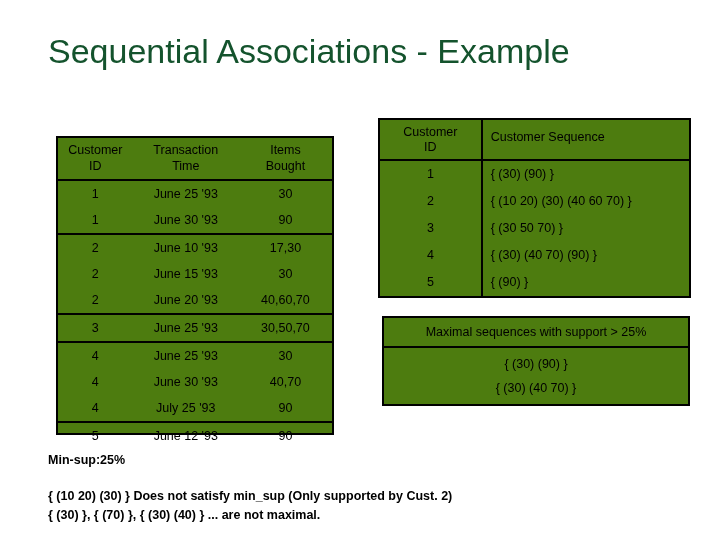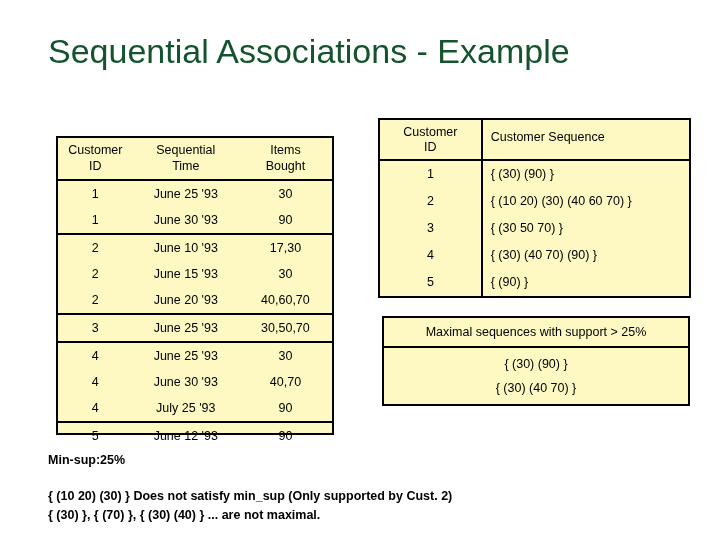--- a/index.html
+++ b/index.html
@@ -28,21 +28,21 @@
     letter-spacing: 0px;
     color: #14532d;
     white-space: nowrap;
   }
 
   
   .boxed {
     position: absolute;
     box-sizing: border-box;
     border: 2px solid #000000;
-    background: #fef9c3;
+    background: #4d7c0f;
   }
 
   table.grid {
     border-collapse: collapse;
     width: 100%;
     table-layout: fixed;
   }
   table.grid td,
   table.grid th {
     padding: 0;
@@ -178,21 +178,21 @@
 
 <div class="boxed" id="transactions-table">
   <table class="grid">
     <thead>
       <tr>
         <th class="col-cid">
           <span>Customer</span><br>
           <span>ID</span>
         </th>
         <th class="col-time">
-          <span>Sequential</span><br>
+          <span>Transaction</span><br>
           <span>Time</span>
         </th>
         <th class="col-items">
           <span>Items</span><br>
           <span>Bought</span>
         </th>
       </tr>
     </thead>
     <tbody>
       <tr>

